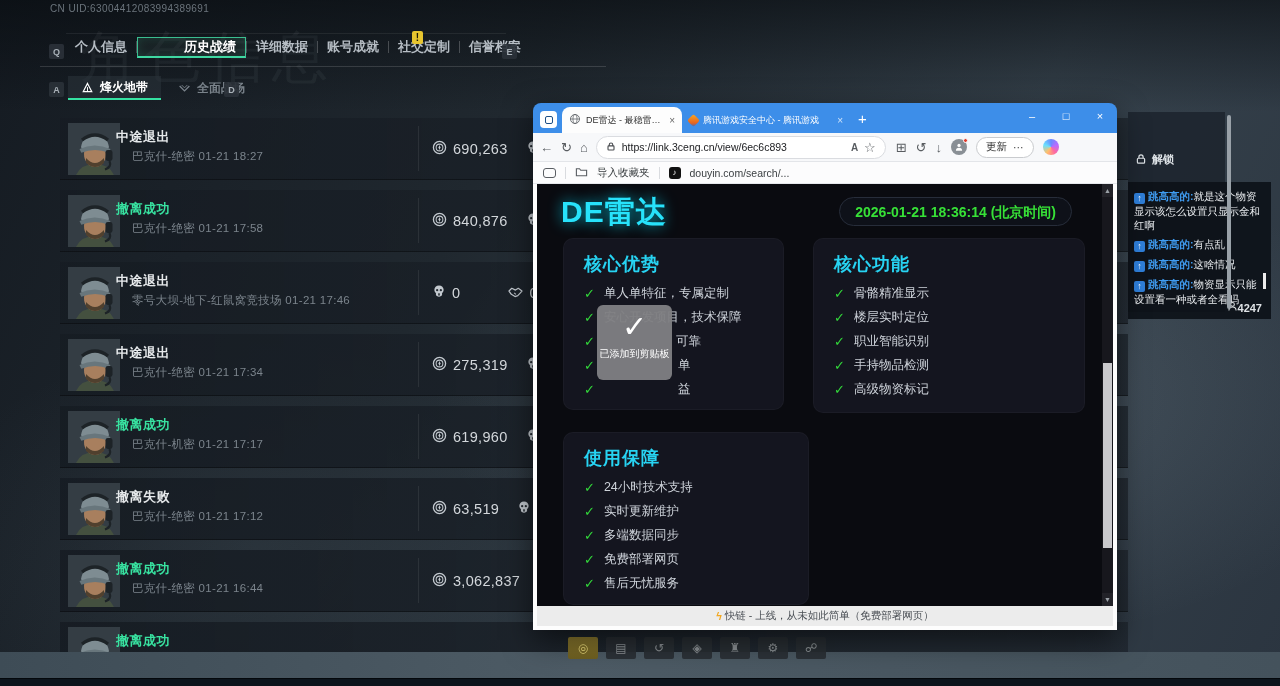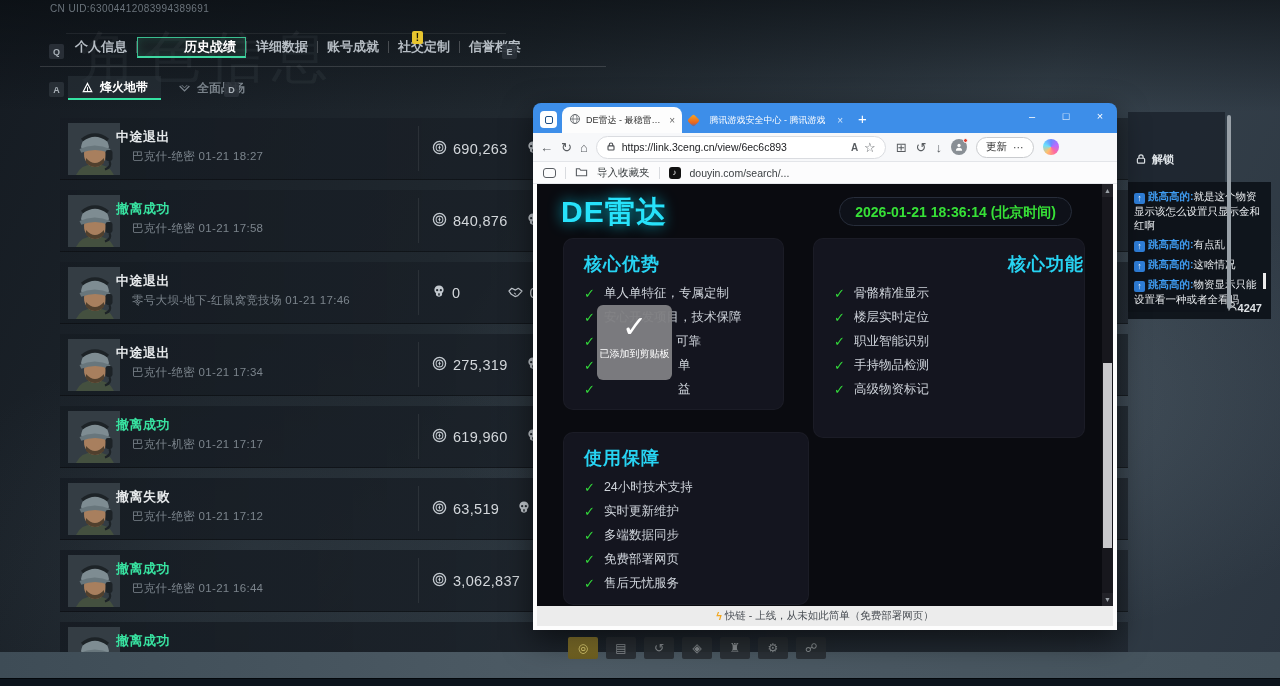--- a/index.html
+++ b/index.html
@@ -57,21 +57,21 @@
   #dock{left:568px;top:637px;display:flex;gap:8px;z-index:4;}
   .dock-btn{width:30px;height:22px;background:rgba(41,47,52,.92);border-radius:2px;display:flex;align-items:center;justify-content:center;color:rgba(222,227,230,.55);font-size:12px;}
   .dock-btn.gold{background:linear-gradient(180deg,#8d7b2f,#6f6021);color:#ecdc7c;}
   
   #browser{left:533px;top:103px;width:584px;height:527px;z-index:10;border-radius:8px 8px 0 0;box-shadow:0 10px 30px rgba(0,0,0,.55);}
   #titlebar{position:absolute;left:0;top:0;right:0;height:30px;background:#3d8ee9;border-radius:8px 8px 0 0;display:flex;align-items:flex-end;}
   #ws-icon{width:17px;height:17px;background:#fff;border-radius:4px;margin:0 5px 5px 7px;display:flex;align-items:center;justify-content:center;}
   #ws-icon span{width:8px;height:8px;border:1.5px solid #1d4f86;border-radius:2px;display:block;}
   .btab{height:26px;display:flex;align-items:center;gap:5px;padding:0 7px;font-size:9px;white-space:nowrap;}
   .btab.active{background:#fdfdfd;border-radius:8px 8px 0 0;color:#333;width:120px;}
-  .btab.inactive{color:#fff;width:168px;text-align:center;}
+  .btab.inactive{color:#fff;width:168px;}
   .btab .ttl{flex:1;overflow:hidden;text-overflow:ellipsis;}
   .btab .x{font-size:10px;opacity:.75;}
   #newtab{color:#fff;font-size:15px;margin:0 0 6px 8px;}
   #win-controls{margin-left:auto;display:flex;align-self:flex-start;height:26px;}
   #win-controls span{width:34px;display:flex;align-items:center;justify-content:center;color:#fff;font-size:11px;}
   #tencent-fav{width:9px;height:9px;background:linear-gradient(135deg,#f7a823,#e8641f 70%,#2f6fd0);border-radius:2px;transform:rotate(45deg);flex:none;}
   
   #navbar{position:absolute;left:0;top:30px;right:0;height:29px;background:#f7f8fa;border-bottom:1px solid #e3e5e9;display:flex;align-items:center;padding:0 7px;gap:8px;}
   .nico{color:#595d61;font-size:13px;line-height:1;}
   #url-pill{width:290px;height:23px;border:1px solid #dadce0;background:#fff;border-radius:12px;display:flex;align-items:center;gap:6px;padding:0 9px;}
@@ -86,21 +86,21 @@
   #bookmarks{position:absolute;left:0;top:59px;right:0;height:22px;background:#fcfcfd;border-bottom:1px solid #e6e8ec;display:flex;align-items:center;gap:9px;padding:0 10px;font-size:10.5px;color:#3c4043;}
   .bsep{width:1px;height:12px;background:#d9dbdf;}
   #side-pane-icon{width:13px;height:10px;border:1.4px solid #5a5e63;border-radius:3px;}
   #douyin-icon{width:12px;height:12px;background:#111;border-radius:3px;color:#fff;font-size:8px;display:flex;align-items:center;justify-content:center;}
   
   #content{position:absolute;left:0;top:81px;right:0;bottom:0;background:#0a0b10;border:4px solid #fdfdfd;border-top:0;}
   #brand{position:absolute;left:24px;top:8px;font-size:30px;font-weight:bold;color:#27e2fb;letter-spacing:1px;text-shadow:0 0 14px rgba(0,225,255,.75);}
   #time-pill{position:absolute;right:41px;top:13px;height:29px;line-height:29px;padding:0 15px;border-radius:15px;border:1px solid #272d3a;background:#0e1119;font-size:14px;font-weight:bold;color:#37e137;}
   .card{position:absolute;background:#14151f;border-radius:10px;border:1px solid rgba(255,255,255,.03);overflow:hidden;}
   #card0{left:26px;top:54px;width:221px;height:172px;}
-  #card1{left:276px;top:54px;width:272px;height:200px;text-align:right;}
+  #card1{left:276px;top:54px;width:272px;height:175px;}
   #card2{left:26px;top:248px;width:246px;height:173px;}
   .card h3{margin:13px 0 3px 20px;font-size:18px;color:#27d3f2;letter-spacing:1px;}
   .card ul{list-style:none;margin:5px 0 0;padding:0 8px 0 20px;}
   .card li{height:24px;display:flex;align-items:center;gap:9px;font-size:12.5px;color:#ced3da;white-space:nowrap;overflow:hidden;}
   .card li .ck{color:#32d83a;font-weight:bold;font-size:13px;flex:none;}
   #toast{position:absolute;left:60px;top:121px;width:75px;height:75px;background:rgba(127,127,130,.96);border-radius:6px;z-index:5;text-align:center;}
   #toast .bigck{font-size:30px;color:#fff;line-height:44px;}
   #toast .tlabel{font-size:10px;color:#fff;margin-top:-2px;}
   #pg-scroll{position:absolute;right:0;top:0;width:11px;bottom:20px;background:#17171d;}
   #pg-scroll .arrow{position:absolute;left:0;width:11px;height:13px;background:#222228;color:#9aa0a6;font-size:7px;display:flex;align-items:center;justify-content:center;}

